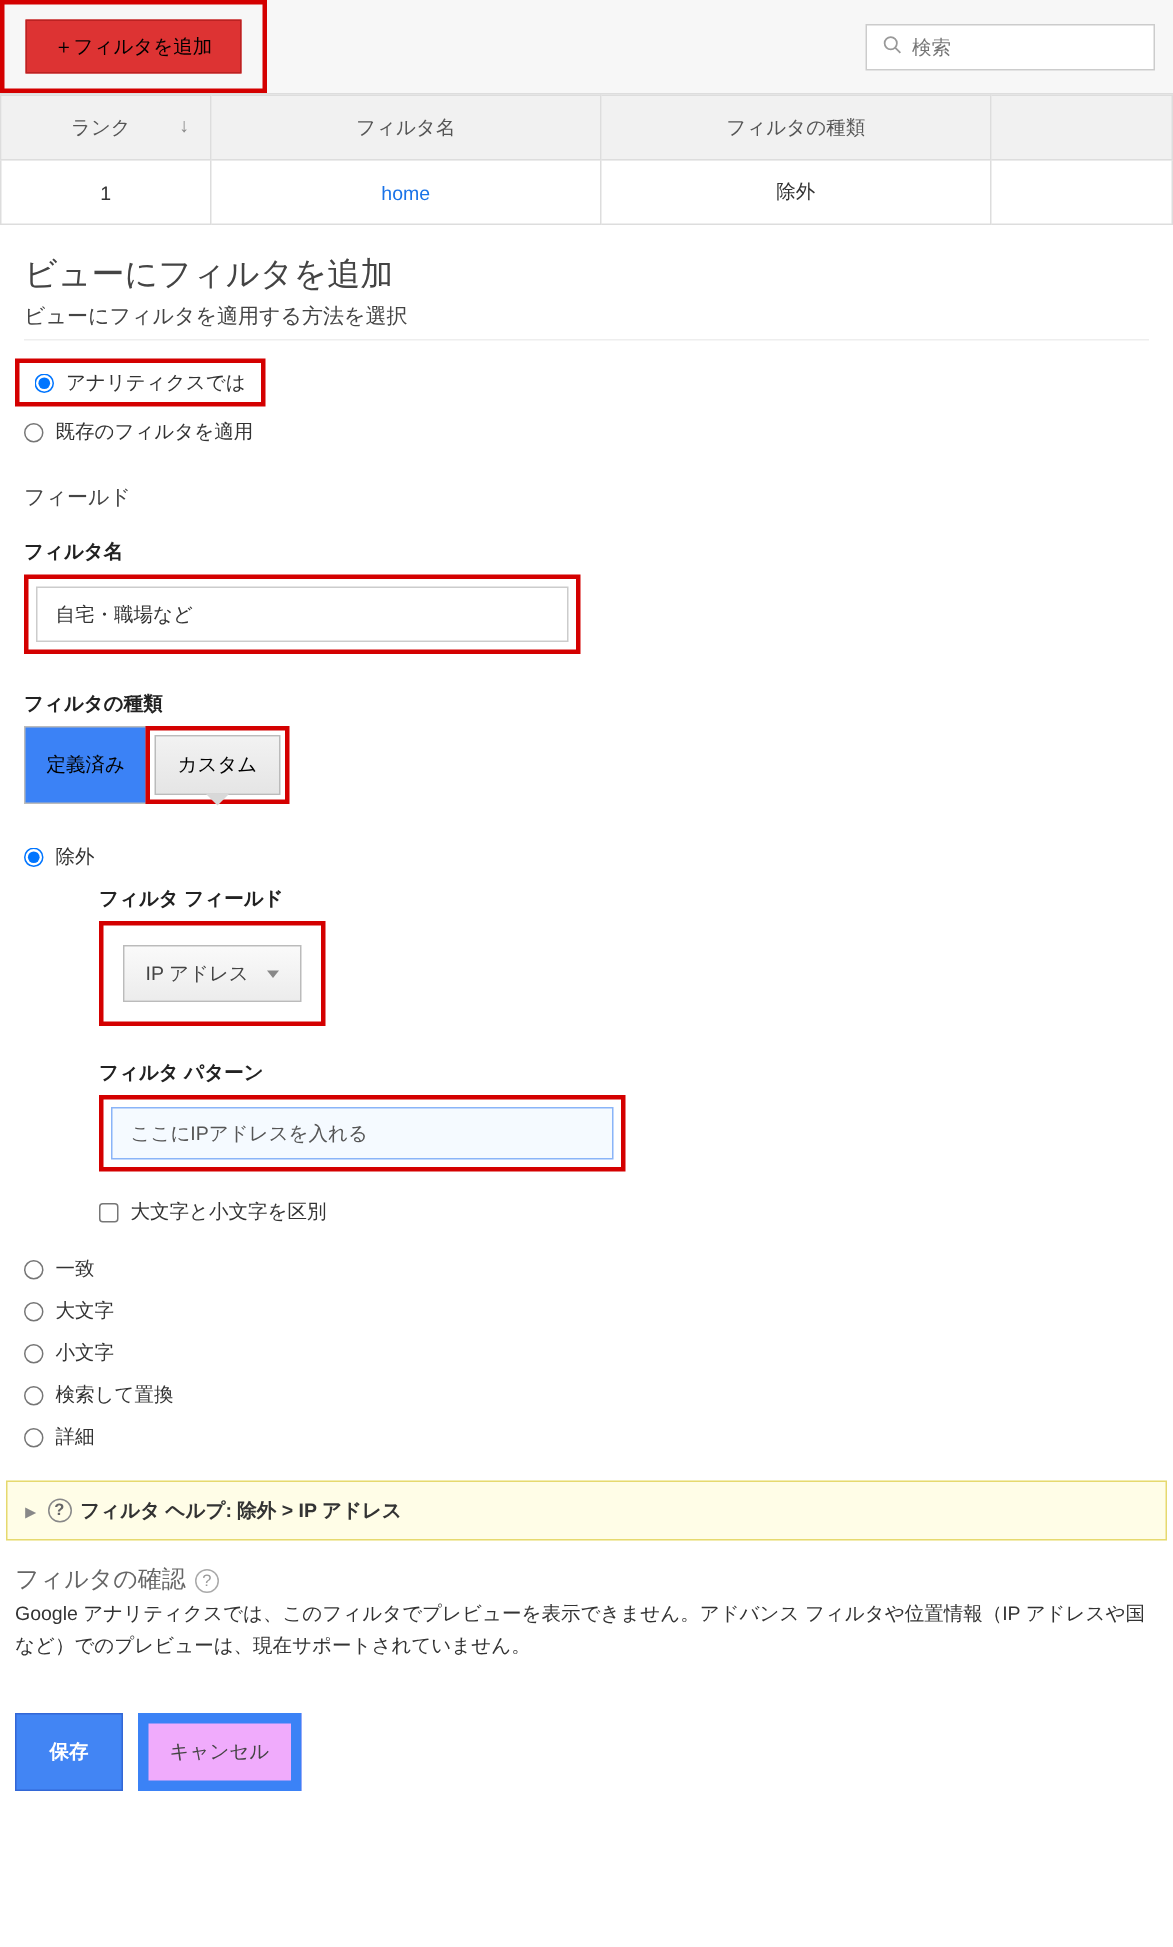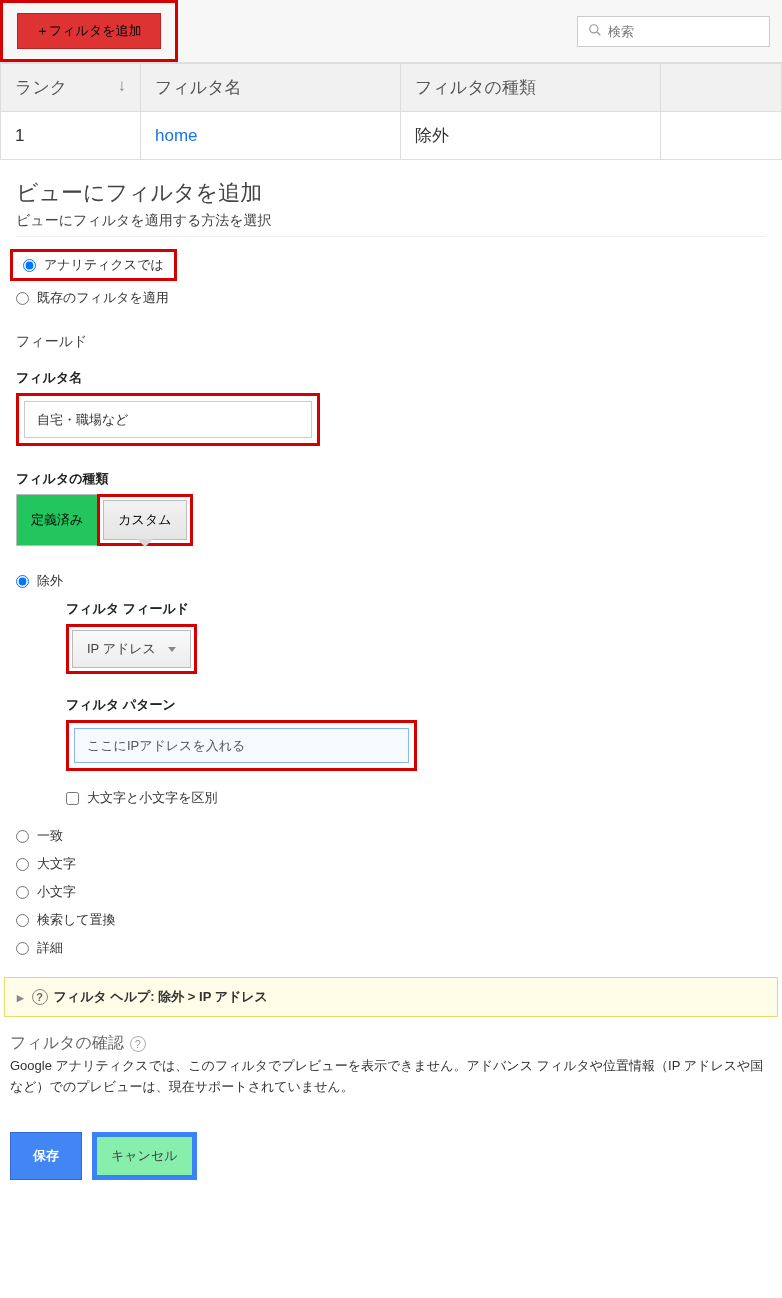--- a/index.html
+++ b/index.html
@@ -41,50 +41,50 @@
     border: none; outline: none; font-size: 13px; width: 100%;
     color: #555;
   }
   table.filters {
     width: 100%;
     border-collapse: collapse;
   }
   table.filters th, table.filters td {
     border: 1px solid #ddd;
     padding: 12px 14px;
-    text-align: left;
-    font-size: 17px;
+    text-align: center;
+    font-size: 13px;
     font-weight: normal;
   }
   table.filters th {
     background: #f1f1f1;
     color: #555;
   }
   .sort-ind { float: right; color: #888; }
   .link-blue { color: #1a73e8; text-decoration: none; }
   .page-block { padding: 18px 16px 10px 16px; }
   .page-title { font-size: 22px; color: #444; margin-bottom: 4px; }
   .section-label { font-size: 14px; color: #444; margin-bottom: 12px; border-bottom: 1px solid #eee; padding-bottom: 6px;}
   .no-border { border-bottom: none; padding-bottom: 0;}
   .radio-row { display: flex; align-items: center; margin-bottom: 10px; }
   .radio-row input[type=radio] { margin-right: 8px; }
   .sub { margin-top: 26px; }
   .label-bold { font-weight: bold; font-size: 13px; margin-bottom: 6px; color: #222;}
   .text-input {
     border: 1px solid #ccc;
     padding: 10px 12px;
     font-size: 13px;
-    width: 288px;
+    width: 355px;
     color: #333;
   }
   .seg-group { display: flex; gap: 0; margin-top: 6px; }
   .seg-btn {
     border: 1px solid #bbb;
     padding: 10px 14px;
-    background: #22c55e;
+    background: #3b82f6;
     font-size: 13px;
     cursor: pointer;
   }
   .seg-btn.active {
     background: linear-gradient(#f2f2f2,#e5e5e5);
     position: relative;
   }
   .seg-btn.active::after {
     content: "";
     position: absolute;
@@ -146,22 +146,22 @@
   .btn-save {
     background: #4285f4;
     border: 1px solid #3367d6;
     color: #fff;
     font-size: 13px;
     padding: 10px 22px;
     cursor: pointer;
     font-weight: bold;
   }
   .btn-cancel {
-    background: #86efac;
-    border: 5px solid #3b82f6;
+    background: #f0abfc;
+    border: 7px solid #3b82f6;
     color: #444;
     font-size: 13px;
     padding: 10px 14px;
     cursor: pointer;
   }
   .hl-red { border: 3px solid #d40000; }
   .hl-wrap { display:inline-block; }
   .hl-box-toolbar { padding: 10px 14px 10px 14px; margin: -13px 0 -13px -6px; }
   .mb-block { margin-bottom: 8px; }
 </style>
@@ -245,21 +245,21 @@
   </div>
 
   <div style="margin-top:26px;">
     <label class="radio-row">
       <input type="radio" name="custom" checked="" style="">
       <span>除外</span>
     </label>
 
     <div class="nested">
       <div class="label-bold">フィルタ フィールド</div>
-      <span class="hl-wrap hl-red" style="padding:3px;">
+      <span class="hl-wrap hl-red" style="padding:13px;">
         <div class="dd-btn">
           <span>IP アドレス</span>
           <span class="caret"></span>
         </div>
       </span>
 
       <div class="label-bold" style="margin-top:22px;">フィルタ パターン</div>
       <span class="hl-wrap hl-red" style="padding:5px;">
         <input type="text" class="pattern-input" value="ここにIPアドレスを入れる" style="">
       </span>

